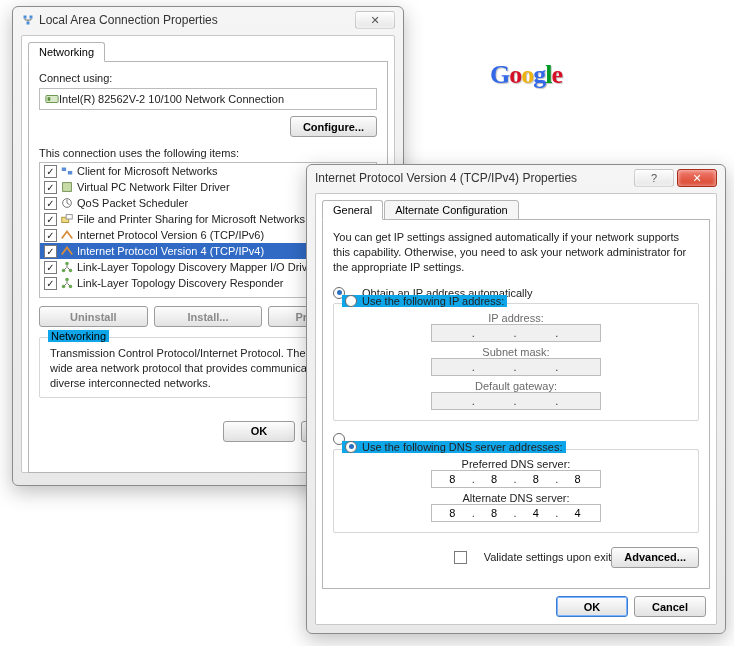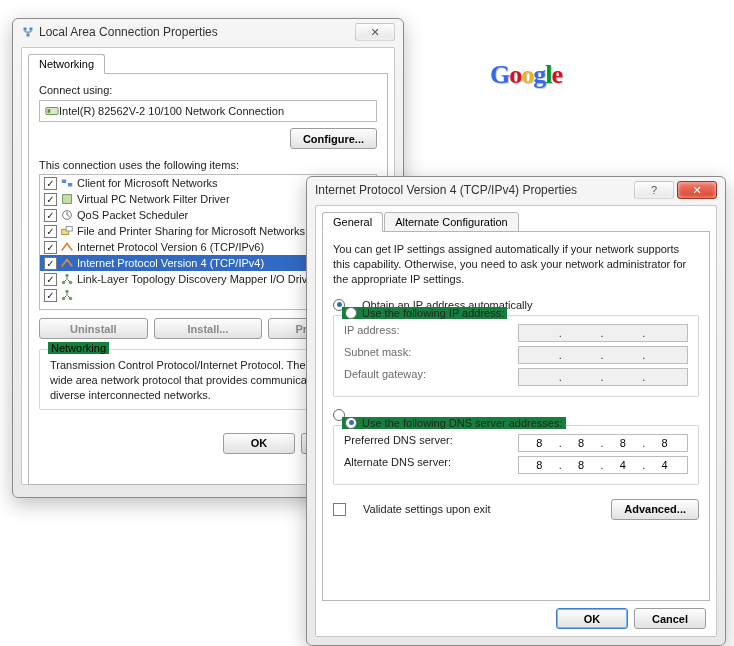--- a/index.html
+++ b/index.html
@@ -12,21 +12,20 @@
     height: 646px;
     position: relative;
     overflow: hidden;
   }
   .window {
     position: absolute;
     background: linear-gradient(to bottom, #f5f5f5, #e8e8e8);
     border: 1px solid #8b8b8b;
     border-radius: 6px;
     box-shadow: 0 6px 20px rgba(0,0,0,0.25);
-    margin-top: 12px;
   }
   .titlebar {
     display: flex;
     align-items: center;
     padding: 4px 8px 6px 8px;
     background: transparent;
   }
   .titlebar .title-icon {
     width: 14px; height: 14px;
     margin-right: 4px;
@@ -147,35 +146,35 @@
   .groupbox {
     border:1px solid #d6d6d6;
     border-radius:2px;
     margin-top:10px;
     padding: 8px 10px 6px 10px;
     position:relative;
   }
   .groupbox > .legend {
     position:absolute;
     top:-8px; left:8px;
-    background:#15803d;
+    background:#0ea5e9;
     padding: 0 3px;
     font-size:11px;
   }
   .radio {
     width:12px;height:12px;
     border:1px solid #6a6a6a;
     border-radius:50%;
     display:inline-flex;align-items:center;justify-content:center;
     flex-shrink:0;
     background:#fff;
   }
   .radio .dot{width:5px;height:5px;border-radius:50%;background:#2b6fbf;}
   .row { display:flex; align-items:center; gap:17px; margin:3px 0;}
-  .ip-row { display:flex; align-items:flex-start; justify-content:space-between; margin:4px 0;}
+  .ip-row { display:flex; align-items:center; justify-content:space-between; margin:4px 0;flex-direction:column;}
   .ip-row .lbl { color:#6b6b6b; font-size:11px; }
   .ip-row.enabled .lbl { color:#222; }
   .ip-box {
     width:170px;
     border:1px solid #bcbcbc;
     background:#fff;
     display:flex;
     align-items:center;
     justify-content:space-evenly;
     padding:2px 3px;
@@ -322,20 +321,21 @@
         <div class="list-item">
           <span class="chk">✓</span>
           <span class="small-icon">
               <svg viewBox="0 0 16 16" width="14" height="14">
                 <circle cx="4" cy="12" r="2" fill="#6aa84f"></circle>
                 <circle cx="12" cy="12" r="2" fill="#6aa84f"></circle>
                 <circle cx="8" cy="4" r="2" fill="#6aa84f"></circle>
                 <path d="M8 6v3M5 11l2-2M11 11l-2-2" stroke="#555"></path>
               </svg>
             </span>
+          <span class="label">Link-Layer Topology Discovery Responder</span>
         </div>
       </div>
       <div style="display:flex; gap:6px; margin-top:8px;">
         <div class="btn disabled" style="flex:1;">Uninstall</div>
         <div class="btn disabled" style="flex:1;">Install...</div>
         <div class="btn disabled" style="flex:1;">Properties</div>
       </div>
       <div class="groupbox">
         <span class="legend">Networking</span>
         <div class="label" style="line-height:1.35;">Transmission Control Protocol/Internet Protocol. The default wide area network protocol that provides communication across diverse interconnected networks.</div>
@@ -440,21 +440,21 @@
               <span class="dot">.</span>
             <span class="seg">8</span>
               <span class="dot">.</span>
             <span class="seg">4</span>
               <span class="dot">.</span>
             <span class="seg">4</span>
           </div>
         </div>
       </div>
 
-      <div style="display:flex; align-items:center; justify-content:space-between; margin-top:14px;">
+      <div style="display:flex; align-items:center; justify-content:flex-end; margin-top:14px;">
         <div class="row">
           <span class="chk" style="background:#fff;"></span>
           <span class="label">Validate settings upon exit</span>
         </div>
         <div class="btn">Advanced...</div>
       </div>
     </div>
     <div class="dialog-btns">
       <div class="btn default" style="width:72px;">OK</div>
       <div class="btn" style="width:72px;">Cancel</div>

